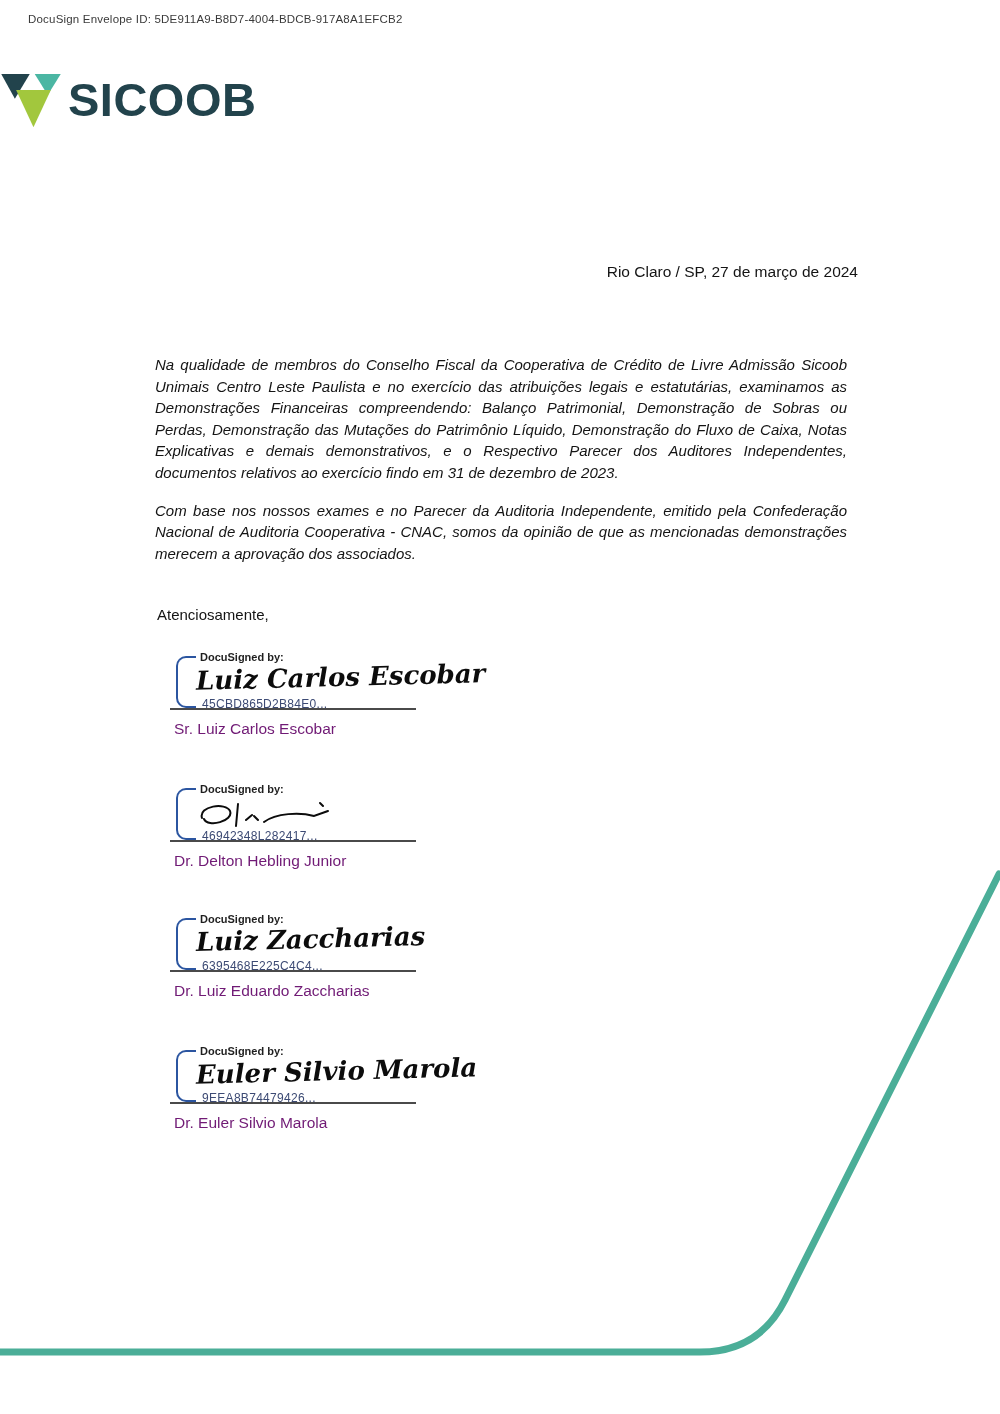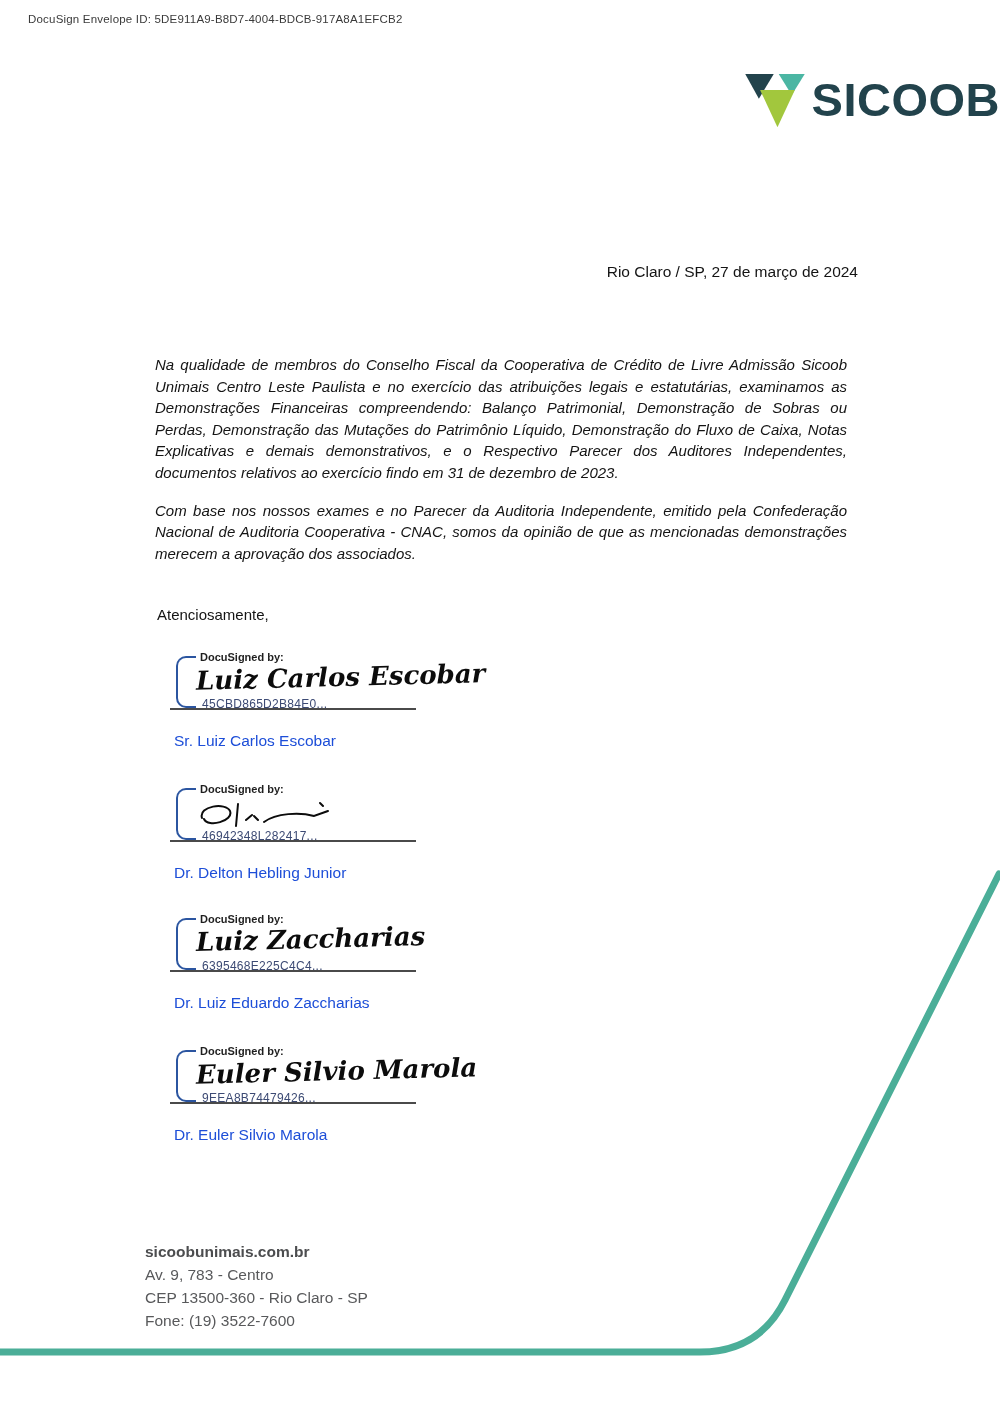--- a/index.html
+++ b/index.html
@@ -7,21 +7,21 @@
     position:relative; width:1000px; height:1414px; margin:0 auto;
     background:#ffffff; overflow:hidden;
     font-family:"Liberation Sans", sans-serif; color:#1a1a1a;
   }
   .envelope-id {
     position:absolute; top:13px; left:28px;
     font-size:11.5px; color:#3a3a3a; letter-spacing:0.2px;
   }
   .logo {
     position:absolute; top:70px; left:0; right:0;
-    display:flex; justify-content:flex-end; align-items:center; gap:6px;
+    display:flex; justify-content:flex-start; align-items:center; gap:6px;
   }
   .logo-mark { width:62px; height:60px; }
   .logo-text {
     font-size:47px; font-weight:bold; letter-spacing:0.5px;
     color:#22434c; line-height:60px;
   }
   .doc-title {
     position:absolute; top:175px; left:0; width:100%;
     text-align:center; font-size:17px; letter-spacing:0.6px; color:#111;
   }
@@ -53,21 +53,21 @@
     font-size:26px; color:#0c0c0c; transform:rotate(-1.5deg);
   }
   .sig-scribble { position:absolute; left:22px; top:18px; }
   .sig-id {
     position:absolute; left:32px; top:49px;
     font-size:12px; color:#3c4a74; letter-spacing:0.3px;
   }
   .sig-line {
     position:absolute; left:0; top:60px; width:246px; height:2px; background:#4a4a4a;
   }
-  .printed-name { position:absolute; left:4px; top:84px; font-size:15.5px; color:#1d4ed8; }
+  .printed-name { position:absolute; left:4px; top:72px; font-size:15.5px; color:#701a75; }
 
   .footer {
     position:absolute; left:145px; top:1240px;
     font-size:15.5px; line-height:23px; color:#58595b;
   }
   .footer .site { font-weight:bold; color:#4c4d4f; }
 
   .curve { position:absolute; left:0; top:0; width:1000px; height:1414px; pointer-events:none; }
 </style>
 </head>
@@ -139,20 +139,14 @@
     <div class="stamp">
       <div class="bracket"></div>
       <div class="stamp-label">DocuSigned by:</div>
       <div class="sig-script">Euler Silvio Marola</div>
       <div class="sig-id">9EEA8B74479426...</div>
       <div class="sig-line"></div>
     </div>
     <div class="printed-name">Dr. Euler Silvio Marola</div>
   </div>
 
-  <div class="footer">
-    <div class="site">sicoobunimais.com.br</div>
-    <div>Av. 9, 783 - Centro</div>
-    <div>CEP 13500-360 - Rio Claro - SP</div>
-    <div>Fone: (19) 3522-7600</div>
-  </div>
 
 </div>
 
 </body></html>

